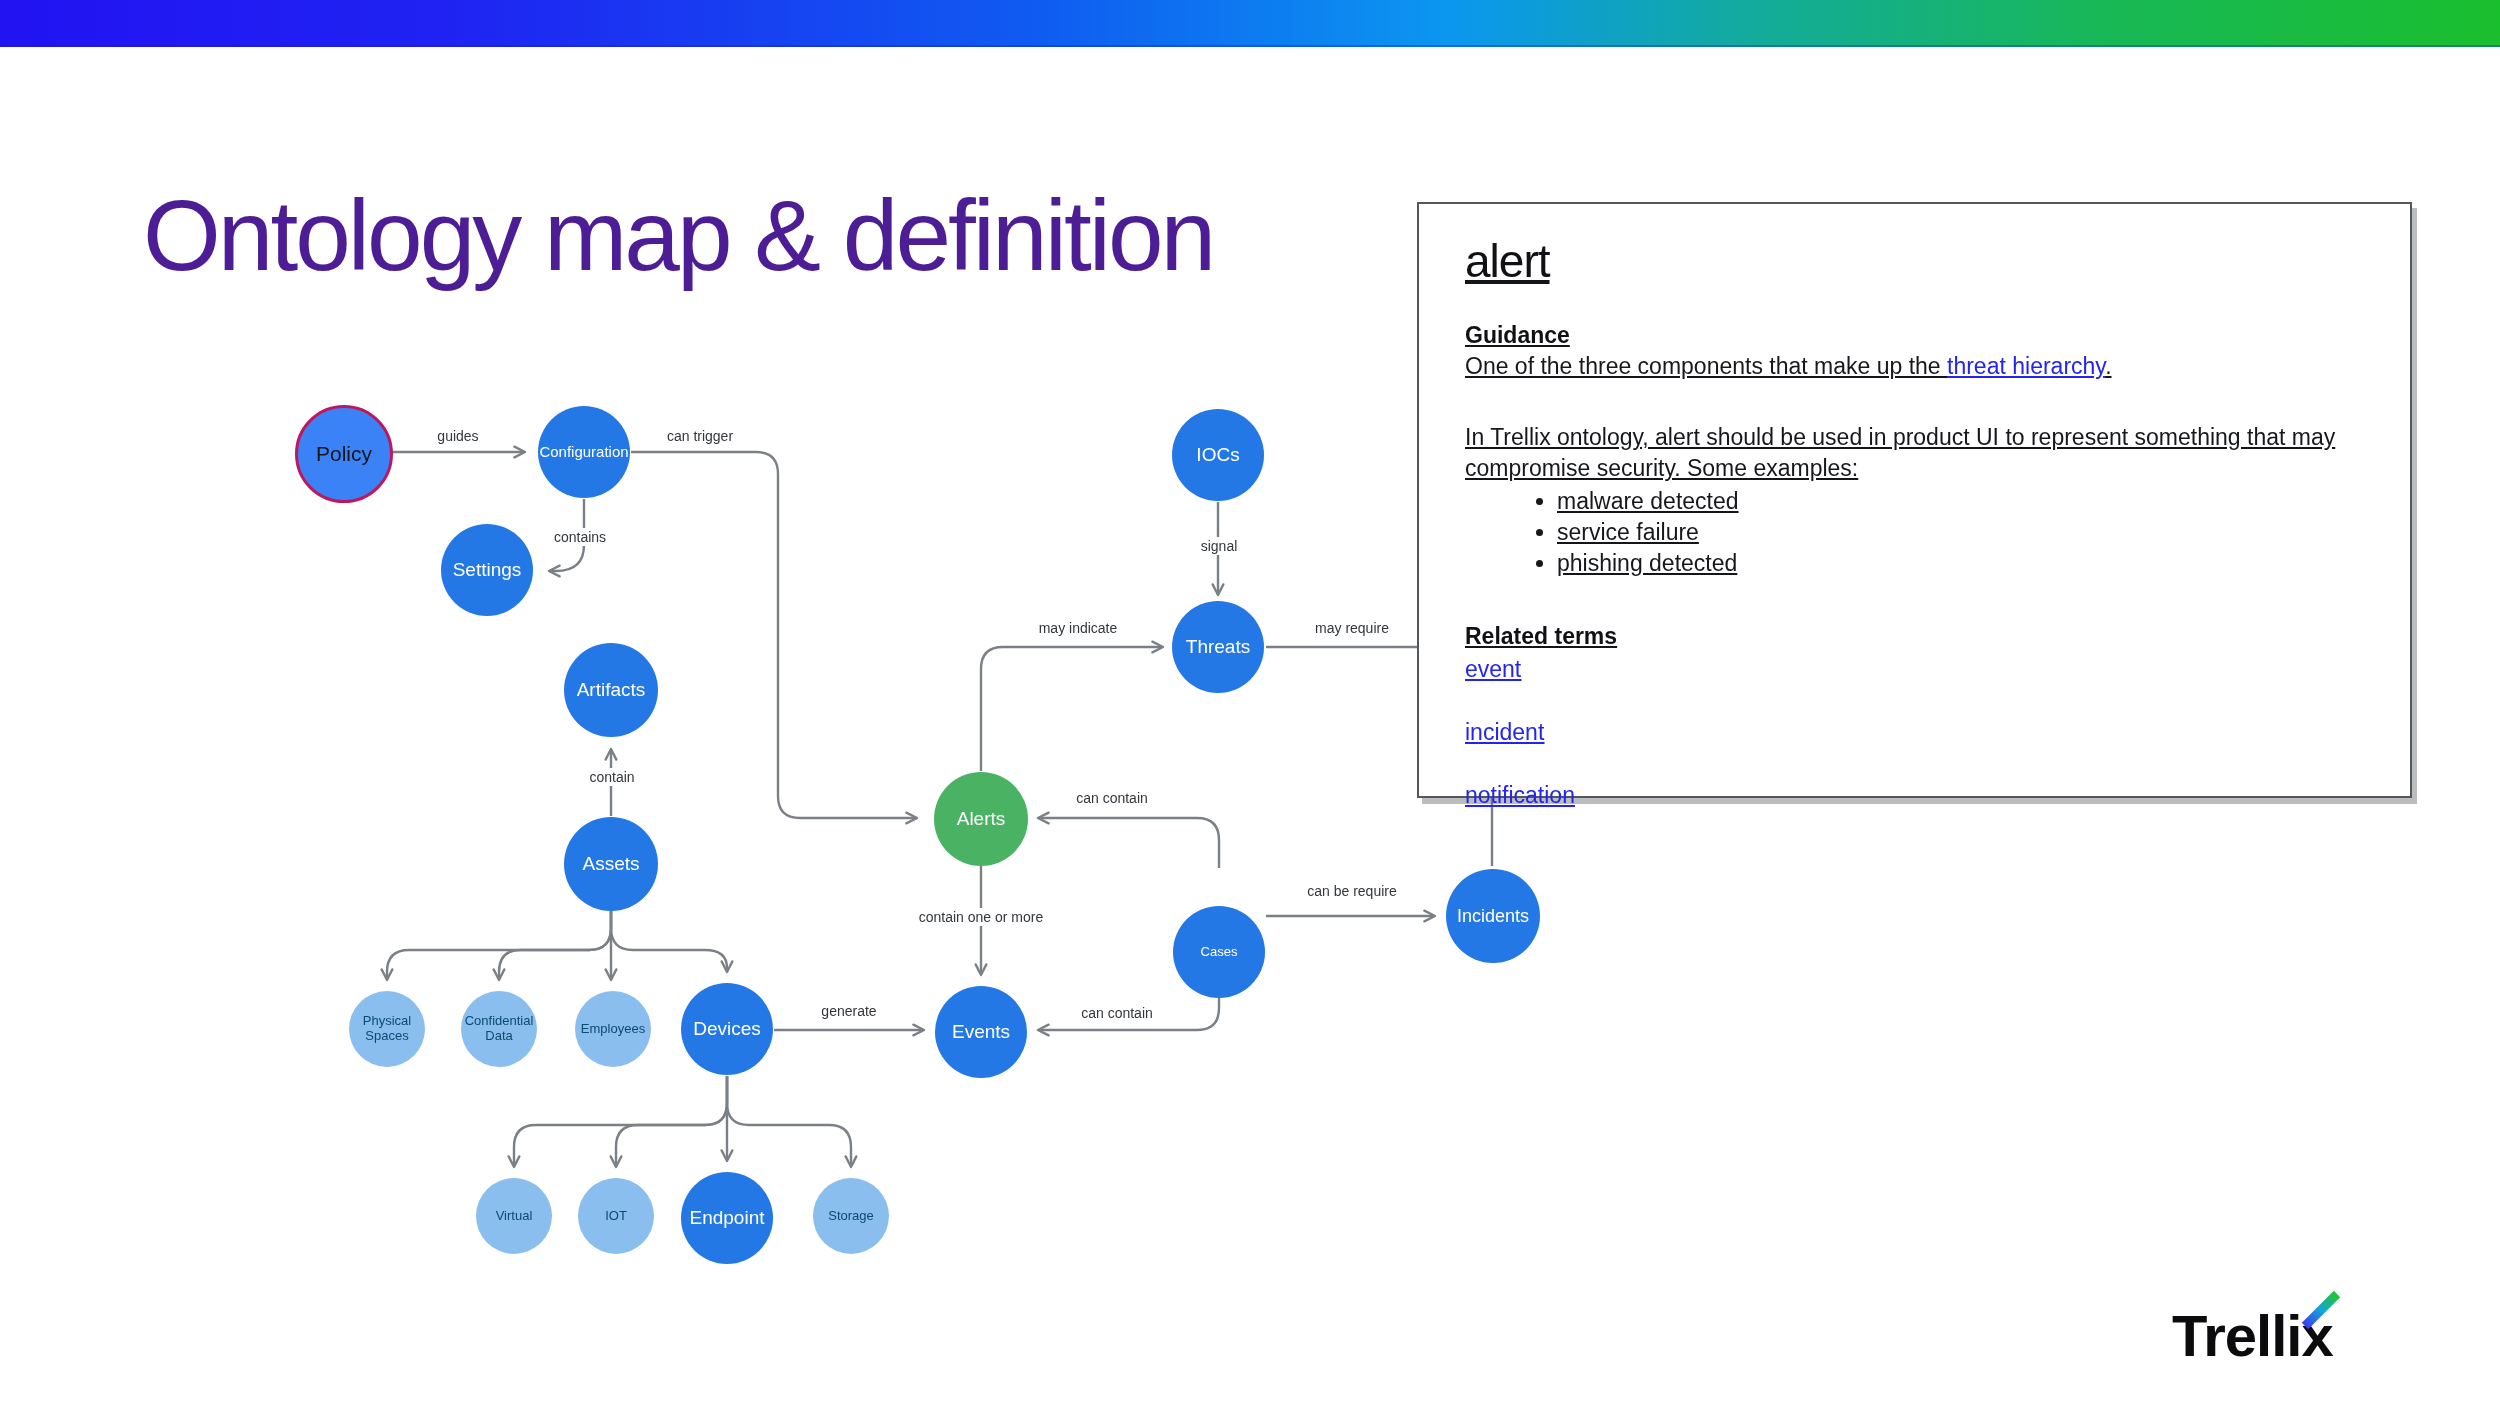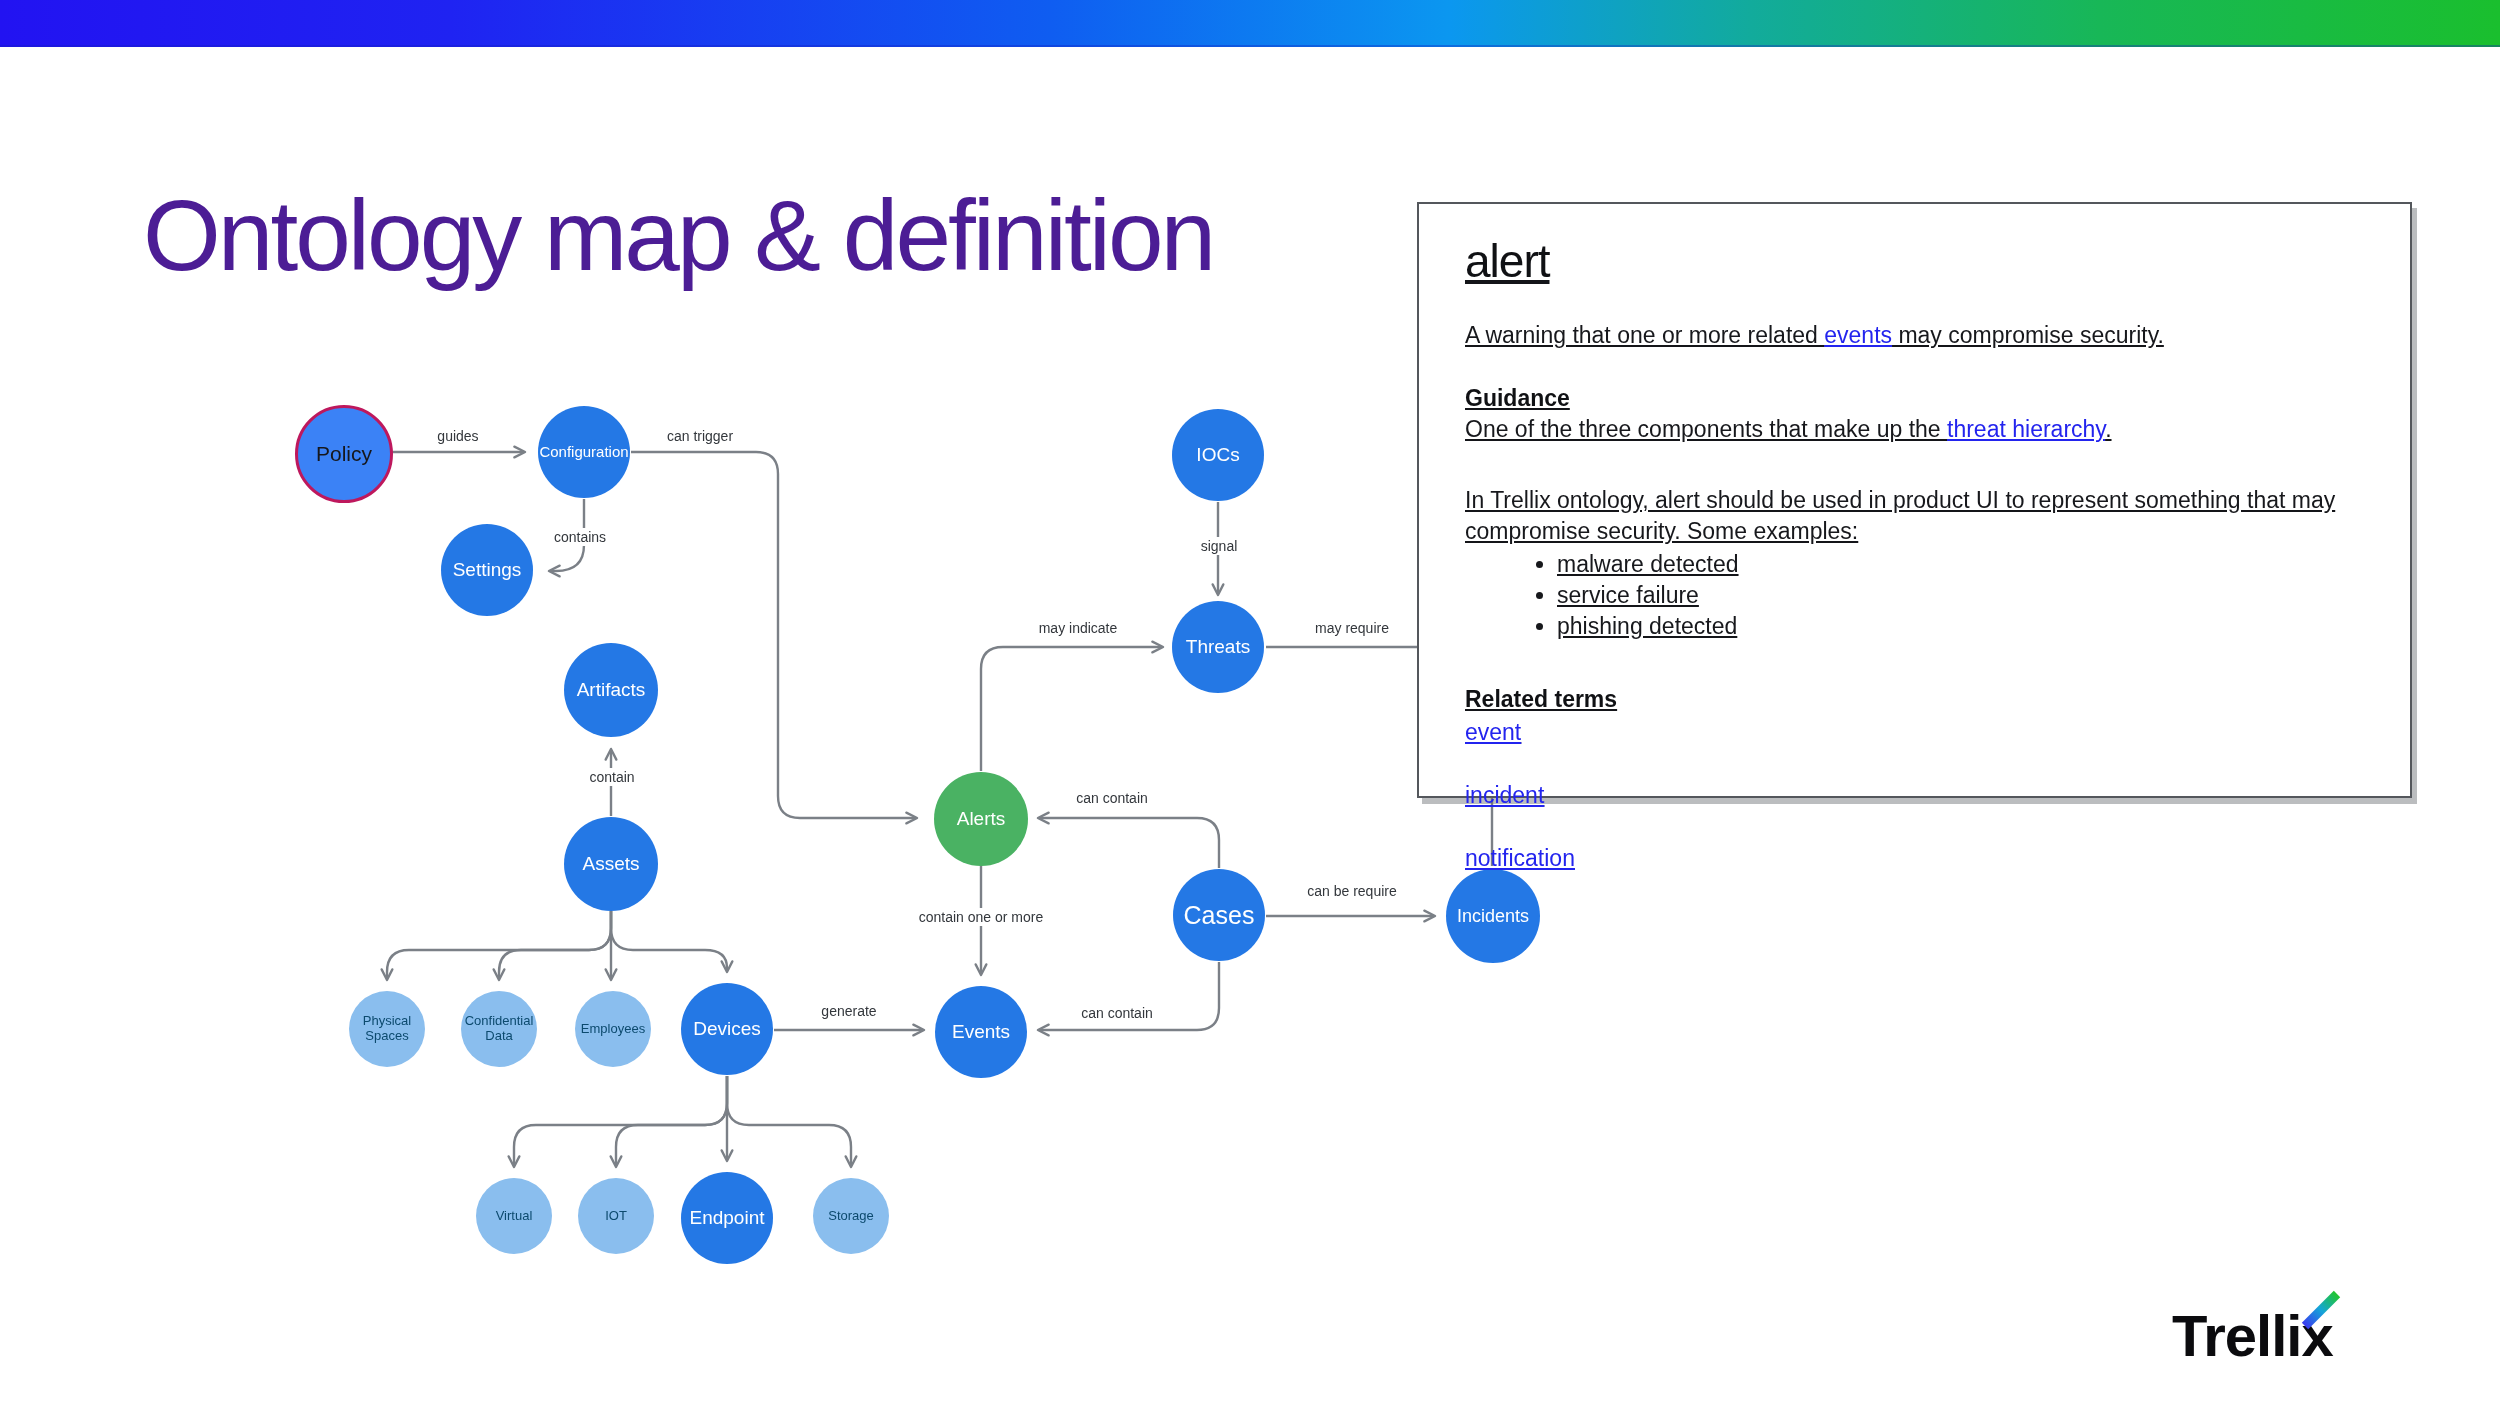--- a/index.html
+++ b/index.html
@@ -128,37 +128,36 @@
   <div class="elabel" style="left:849px;top:1011px;">generate</div>
 
   <div class="node outline" style="left:295px;top:405px;width:92px;height:92px;font-size:21px;">Policy</div>
   <div class="node" style="left:538px;top:406px;width:92px;height:92px;font-size:15px;">Configuration</div>
   <div class="node" style="left:441px;top:524px;width:92px;height:92px;font-size:19px;">Settings</div>
   <div class="node" style="left:564px;top:643px;width:94px;height:94px;font-size:19px;">Artifacts</div>
   <div class="node" style="left:564px;top:817px;width:94px;height:94px;font-size:19px;">Assets</div>
   <div class="node" style="left:1172px;top:409px;width:92px;height:92px;font-size:19px;">IOCs</div>
   <div class="node" style="left:1172px;top:601px;width:92px;height:92px;font-size:19px;">Threats</div>
   <div class="node green" style="left:934px;top:772px;width:94px;height:94px;font-size:19px;">Alerts</div>
-  <div class="node" style="left:1173px;top:869px;width:92px;height:92px;font-size:25px;">Cases</div>
+  <div class="node" style="left:1173px;top:906px;width:92px;height:92px;font-size:13px;">Cases</div>
   <div class="node" style="left:1446px;top:869px;width:94px;height:94px;font-size:18px;">Incidents</div>
   <div class="node" style="left:935px;top:986px;width:92px;height:92px;font-size:19px;">Events</div>
   <div class="node" style="left:681px;top:983px;width:92px;height:92px;font-size:19px;">Devices</div>
   <div class="node light" style="left:349px;top:991px;width:76px;height:76px;font-size:13px;padding:0 8px;box-sizing:border-box;">Physical Spaces</div>
   <div class="node light" style="left:461px;top:991px;width:76px;height:76px;font-size:13px;padding:0 8px;box-sizing:border-box;">Confidential Data</div>
   <div class="node light" style="left:575px;top:991px;width:76px;height:76px;font-size:13px;">Employees</div>
   <div class="node light" style="left:476px;top:1178px;width:76px;height:76px;font-size:13px;">Virtual</div>
   <div class="node light" style="left:578px;top:1178px;width:76px;height:76px;font-size:13px;">IOT</div>
   <div class="node" style="left:681px;top:1172px;width:92px;height:92px;font-size:19px;">Endpoint</div>
   <div class="node light" style="left:813px;top:1178px;width:76px;height:76px;font-size:13px;">Storage</div>
 </div>
 
 <div class="panel">
   <h2>alert</h2>
 
-  <p class="intro"><span>A warning that one or more related </span><a href="#">events</a><span> may compromise security.</span></p>
 
   <p class="sect-head guidance-head">Guidance</p>
   <p><span>One of the three components that make up the </span><a href="#">threat hierarchy</a><span>.</span></p>
 
   <p class="body-par">In Trellix ontology, alert should be used in product UI to represent something that may compromise security. Some examples:</p>
   <ul>
     <li>malware detected</li>
     <li>service failure</li>
     <li>phishing detected</li>
   </ul>

